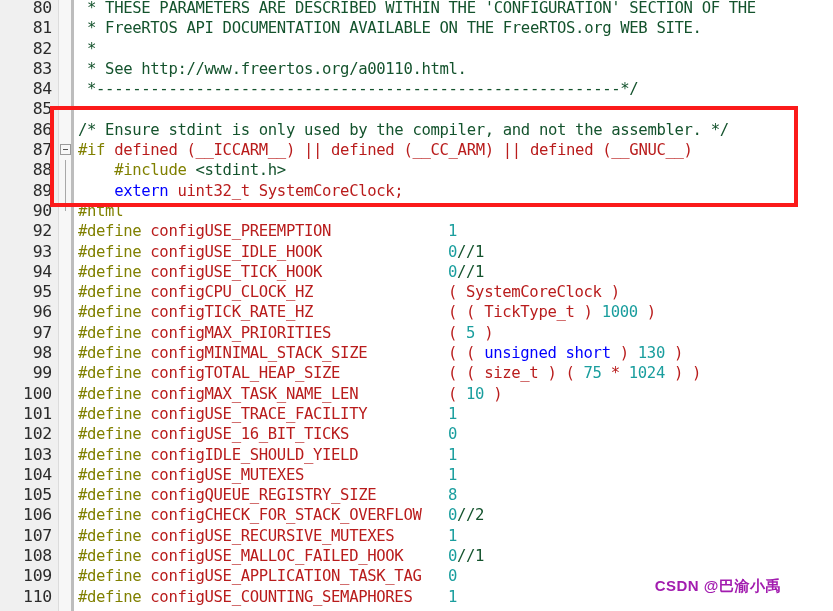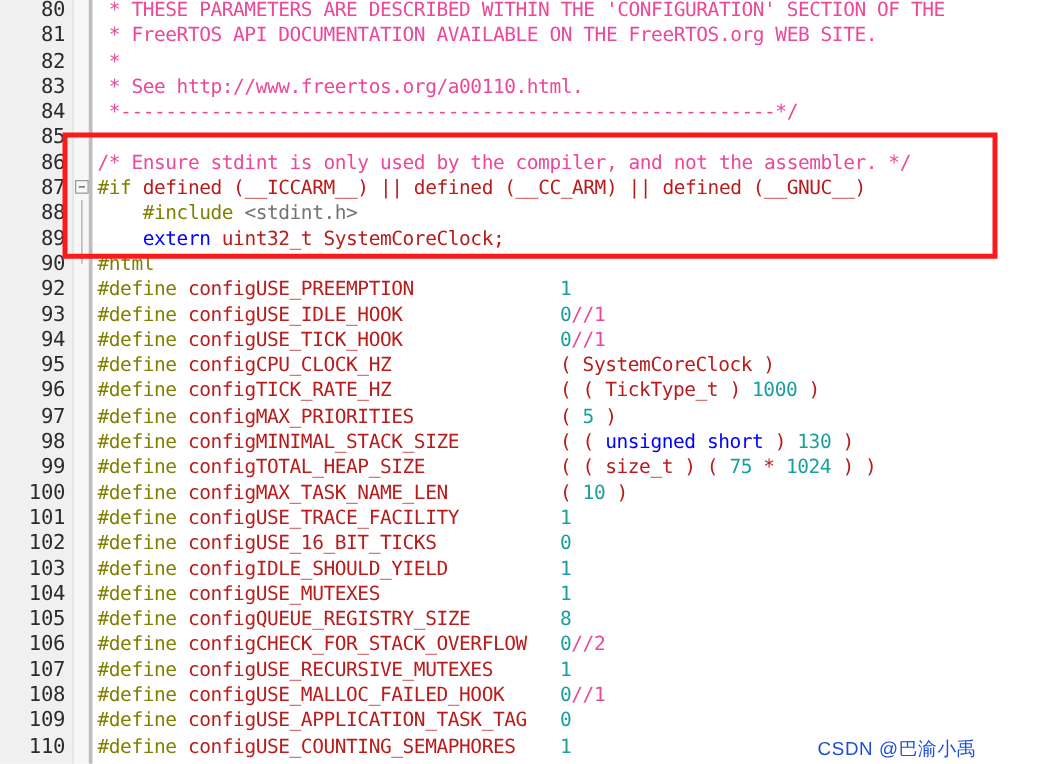--- a/index.html
+++ b/index.html
@@ -82,24 +82,24 @@
     letter-spacing: -0.35px;
   }
   .code .val {
     position: absolute;
     left: 370px;
     top: 0;
     white-space: pre;
   }
 
   
-  .c-comment  { color: #ec4899; }
+  .c-comment  { color: #14532d; }
   .c-pp       { color: #808000; margin-top: 24px; }
   .c-kw       { color: #0000ff; }
-  .c-str      { color: #737373; }
+  .c-str      { color: #14532d; }
   .c-num      { color: #1a9e9e; }
   .c-plain    { color: #b91c1c; }
 
   
   .fold-box {
     position: absolute;
     left: 1px; top: 4px;
     width: 11px; height: 11px;
     border: 1px solid #9a9a9a;
     background: #f7f7f7;
@@ -140,25 +140,26 @@
     height: 101px;
     border: 4px solid #fb1a1a;
     box-sizing: border-box;
     pointer-events: none;
   }
 
   
   .watermark {
     position: absolute;
     right: 12px;
-    bottom: 2px;
+    bottom: 15px;
     font-family: "Liberation Sans", sans-serif;
     font-size: 15px;
-    color: #1d4ed8;
+    color: #a21caf;
     letter-spacing: 0.5px;
+    font-weight: bold;
   }
 </style>
 </head>
 <body>
 
 <div id="editor">
 
   <div class="gutter-bg"></div>
   <div class="fold-bg"></div>
   <div class="fold-sep"></div>

